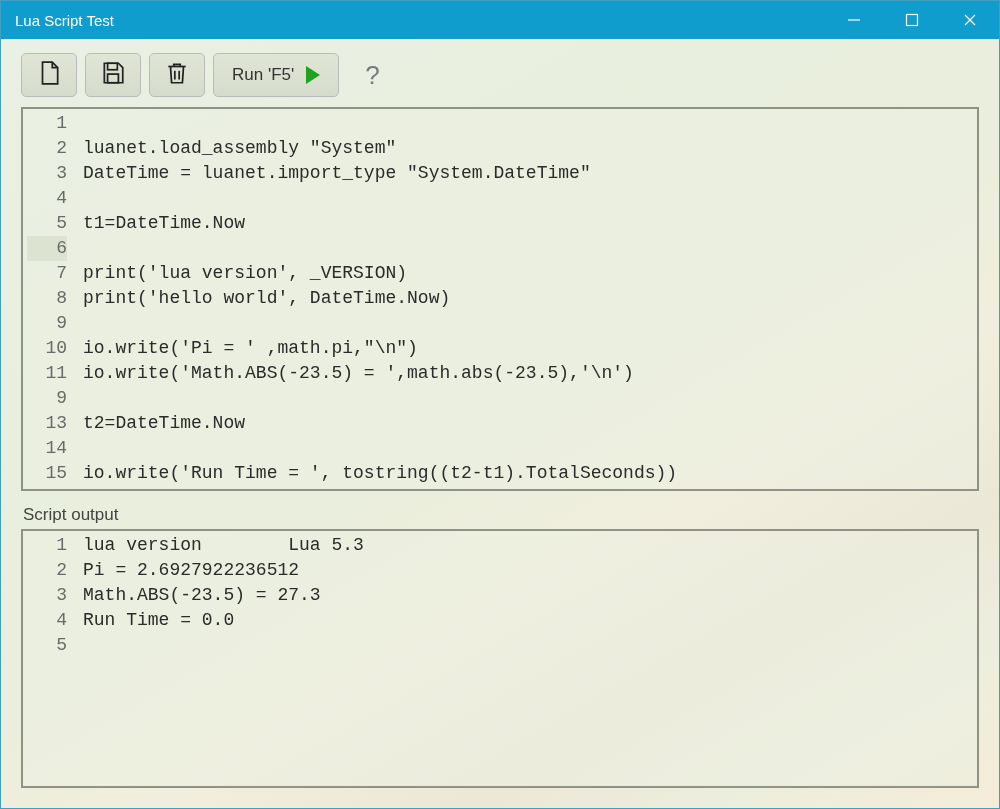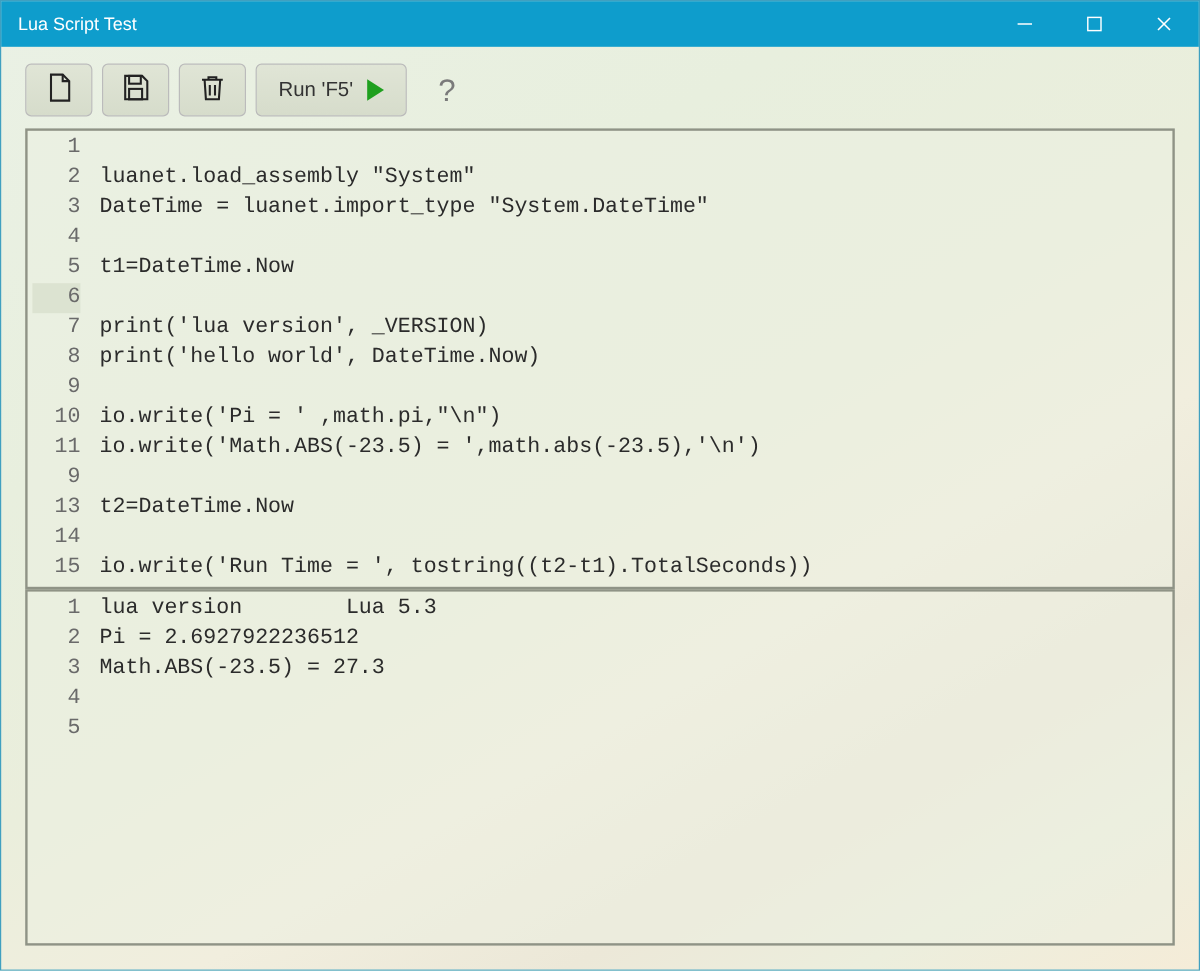--- a/index.html
+++ b/index.html
@@ -200,28 +200,29 @@
             <div>11</div>
             <div>9</div>
             <div>13</div>
             <div>14</div>
             <div>15</div>
           </div>
         <div class="codelines" id="editor-lines"><div></div><div>luanet.load_assembly "System"</div><div>DateTime = luanet.import_type "System.DateTime"</div><div></div><div>t1=DateTime.Now</div><div></div><div>print('lua version', _VERSION)</div><div>print('hello world', DateTime.Now)</div><div></div><div>io.write('Pi = ' ,math.pi,"\n")</div><div>io.write('Math.ABS(-23.5) = ',math.abs(-23.5),'\n')</div><div></div><div>t2=DateTime.Now</div><div></div><div>io.write('Run Time = ', tostring((t2-t1).TotalSeconds))</div></div>
       </div>
     </div>
 
+    <div class="output-label">Script output</div>
 
     <div class="output-box">
       <div class="code-area">
         <div class="gutter" id="output-gutter">
             <div>1</div>
             <div>2</div>
             <div>3</div>
             <div>4</div>
             <div>5</div>
           </div>
-        <div class="codelines" id="output-lines"><div>lua version        Lua 5.3</div><div>Pi = 2.6927922236512</div><div>Math.ABS(-23.5) = 27.3</div></div>
+        <div class="codelines" id="output-lines"><div>lua version        Lua 5.3</div><div>Pi = 2.6927922236512</div><div>Math.ABS(-23.5) = 27.3</div><div>Run Time = 0.0</div></div>
       </div>
     </div>
 
   </div>
 </div>
 
 </body></html>

